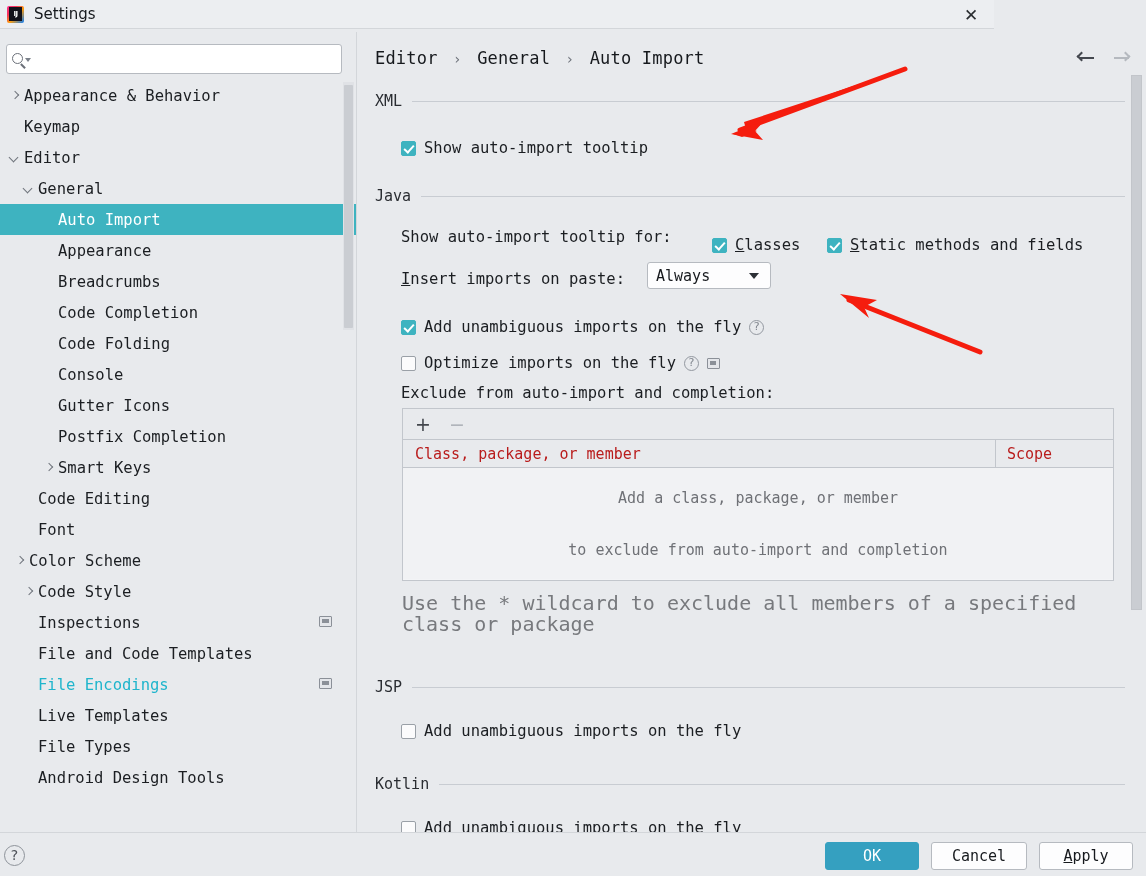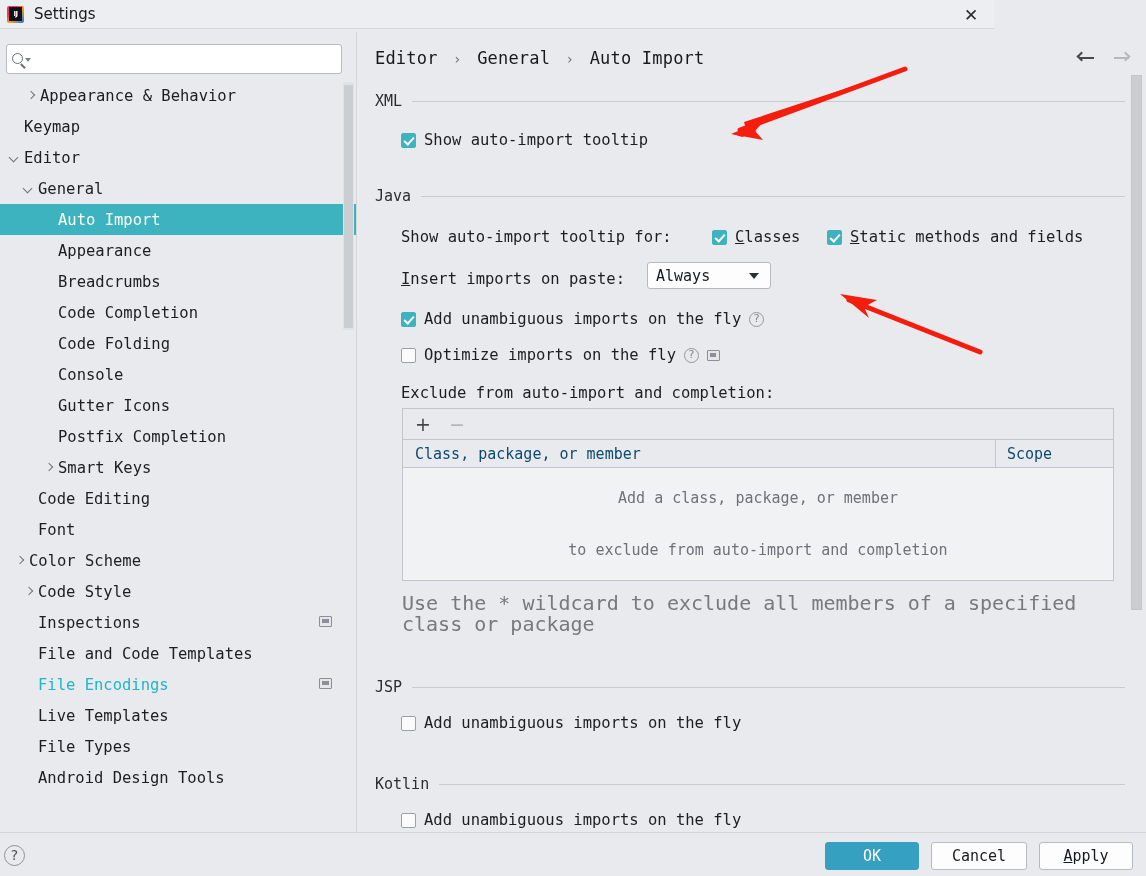--- a/index.html
+++ b/index.html
@@ -228,20 +228,21 @@
     width: 4px; height: 8px;
     border-right: 2px solid #fff; border-bottom: 2px solid #fff;
     transform: rotate(42deg);
   }
   .cb-row {
     position: absolute;
     display: flex; align-items: center;
     font-size: 15.5px; color: #1b1e22;
     white-space: nowrap;
     cursor: default;
+    margin-top: 8px;
   }
   .cb-row .cb-label { margin-left: 8px; }
   .mn { text-decoration: underline; }
 
   
   .help-icon {
     width: 15px; height: 15px;
     border: 1.3px solid #9398a0; border-radius: 50%;
     color: #82878f; font-size: 11px; line-height: 12px; text-align: center;
     font-family: "DejaVu Sans", sans-serif;
@@ -307,21 +308,21 @@
   .tb-btn {
     font-size: 19px; color: #43474d;
     font-family: "DejaVu Sans", sans-serif; line-height: 1;
     cursor: default;
   }
   .tb-btn.dim { color: #aeb2b8; }
   .excl-header {
     height: 28px; background: #e8eaed;
     border-bottom: 1px solid #c2c6cc;
     display: flex; align-items: center;
-    font-size: 15px; color: #0c4a6e;
+    font-size: 15px; color: #b91c1c;
   }
   .excl-header .col1 { flex: 1; padding-left: 12px; }
   .excl-header .coldiv { width: 1px; height: 28px; background: #c2c6cc; }
   .excl-header .col2 { width: 117px; padding-left: 11px; }
   .excl-body {
     height: 111px; background: #f1f2f4;
     display: flex; flex-direction: column;
     align-items: center; justify-content: center;
     font-size: 15px; color: #6f7176; line-height: 26px; gap: 26px;
   }
@@ -387,21 +388,21 @@
       <span class="search-icon">
         <span class="glass"></span>
           <span class="handle"></span>
           <span class="caret"></span>
       </span>
       <input class="search-input" type="text" value="" style="">
     </div>
   </div>
 
   <div class="sidebar" id="sidebar">
-      <div class="tree-row" style="padding-left: 24px;">
+      <div class="tree-row" style="padding-left: 8px;">
         <span class="arrow collapsed"></span>
         <span class="tree-label">Appearance &amp; Behavior</span>
       </div>
       <div class="tree-row" style="padding-left: 8px;">
         <span class="arrow"></span>
         <span class="tree-label">Keymap</span>
       </div>
       <div class="tree-row" style="padding-left: 8px;">
         <span class="arrow expanded"></span>
         <span class="tree-label">Editor</span>

